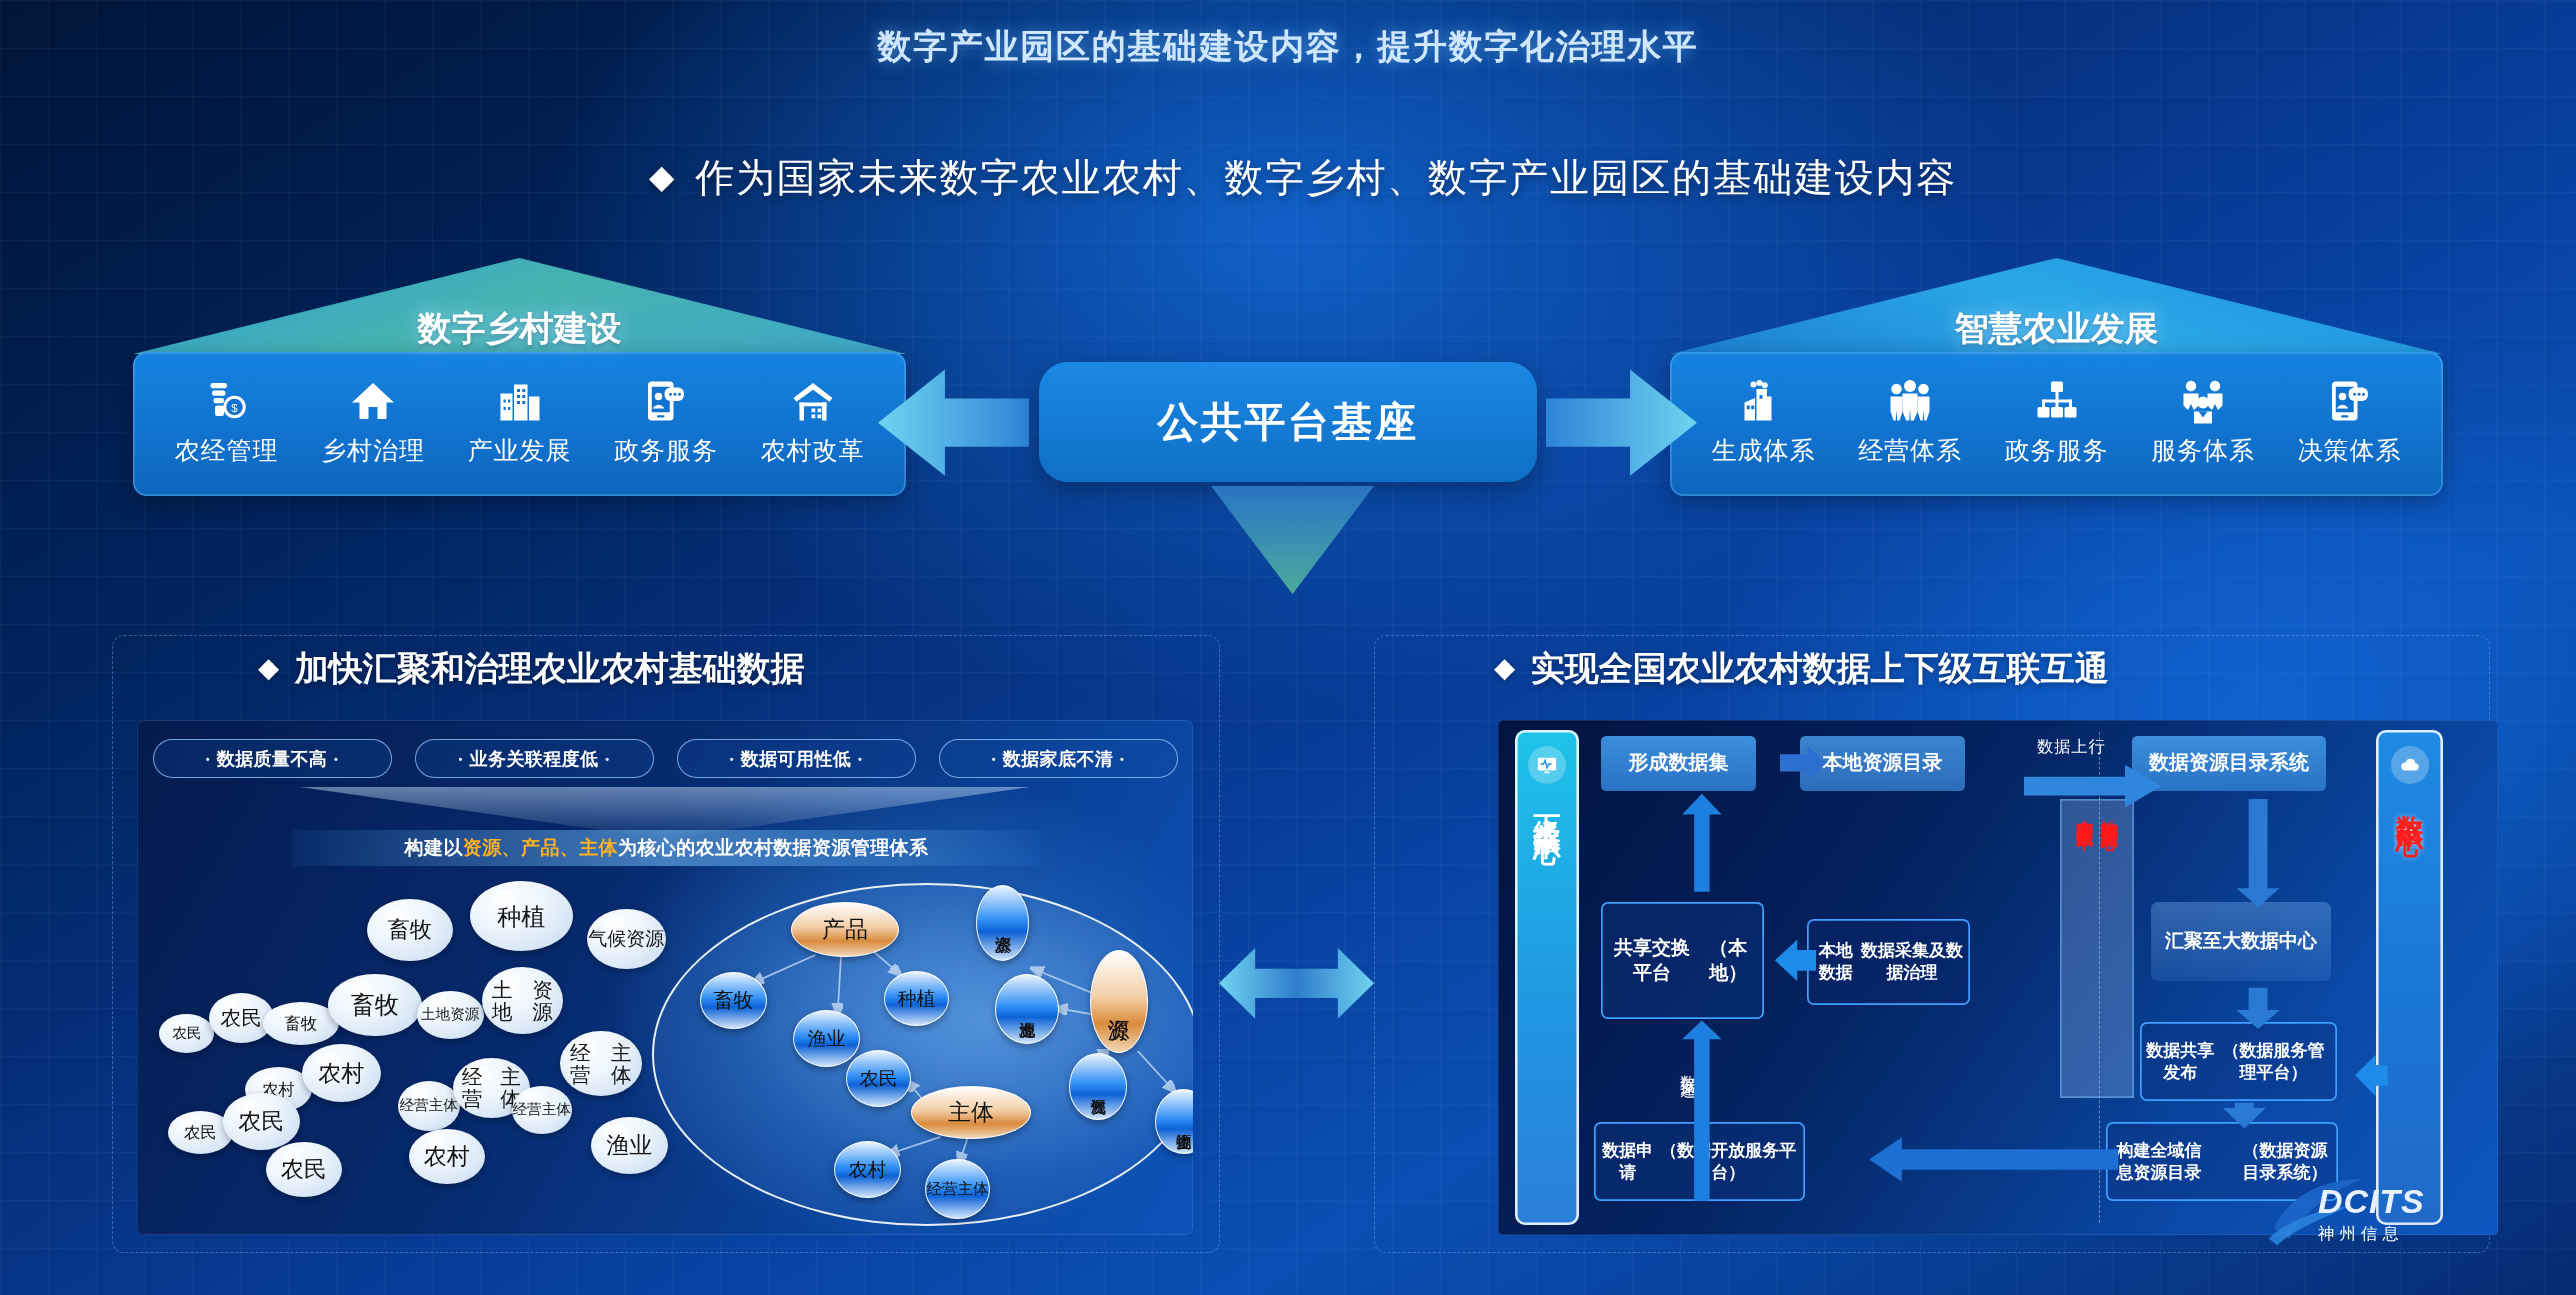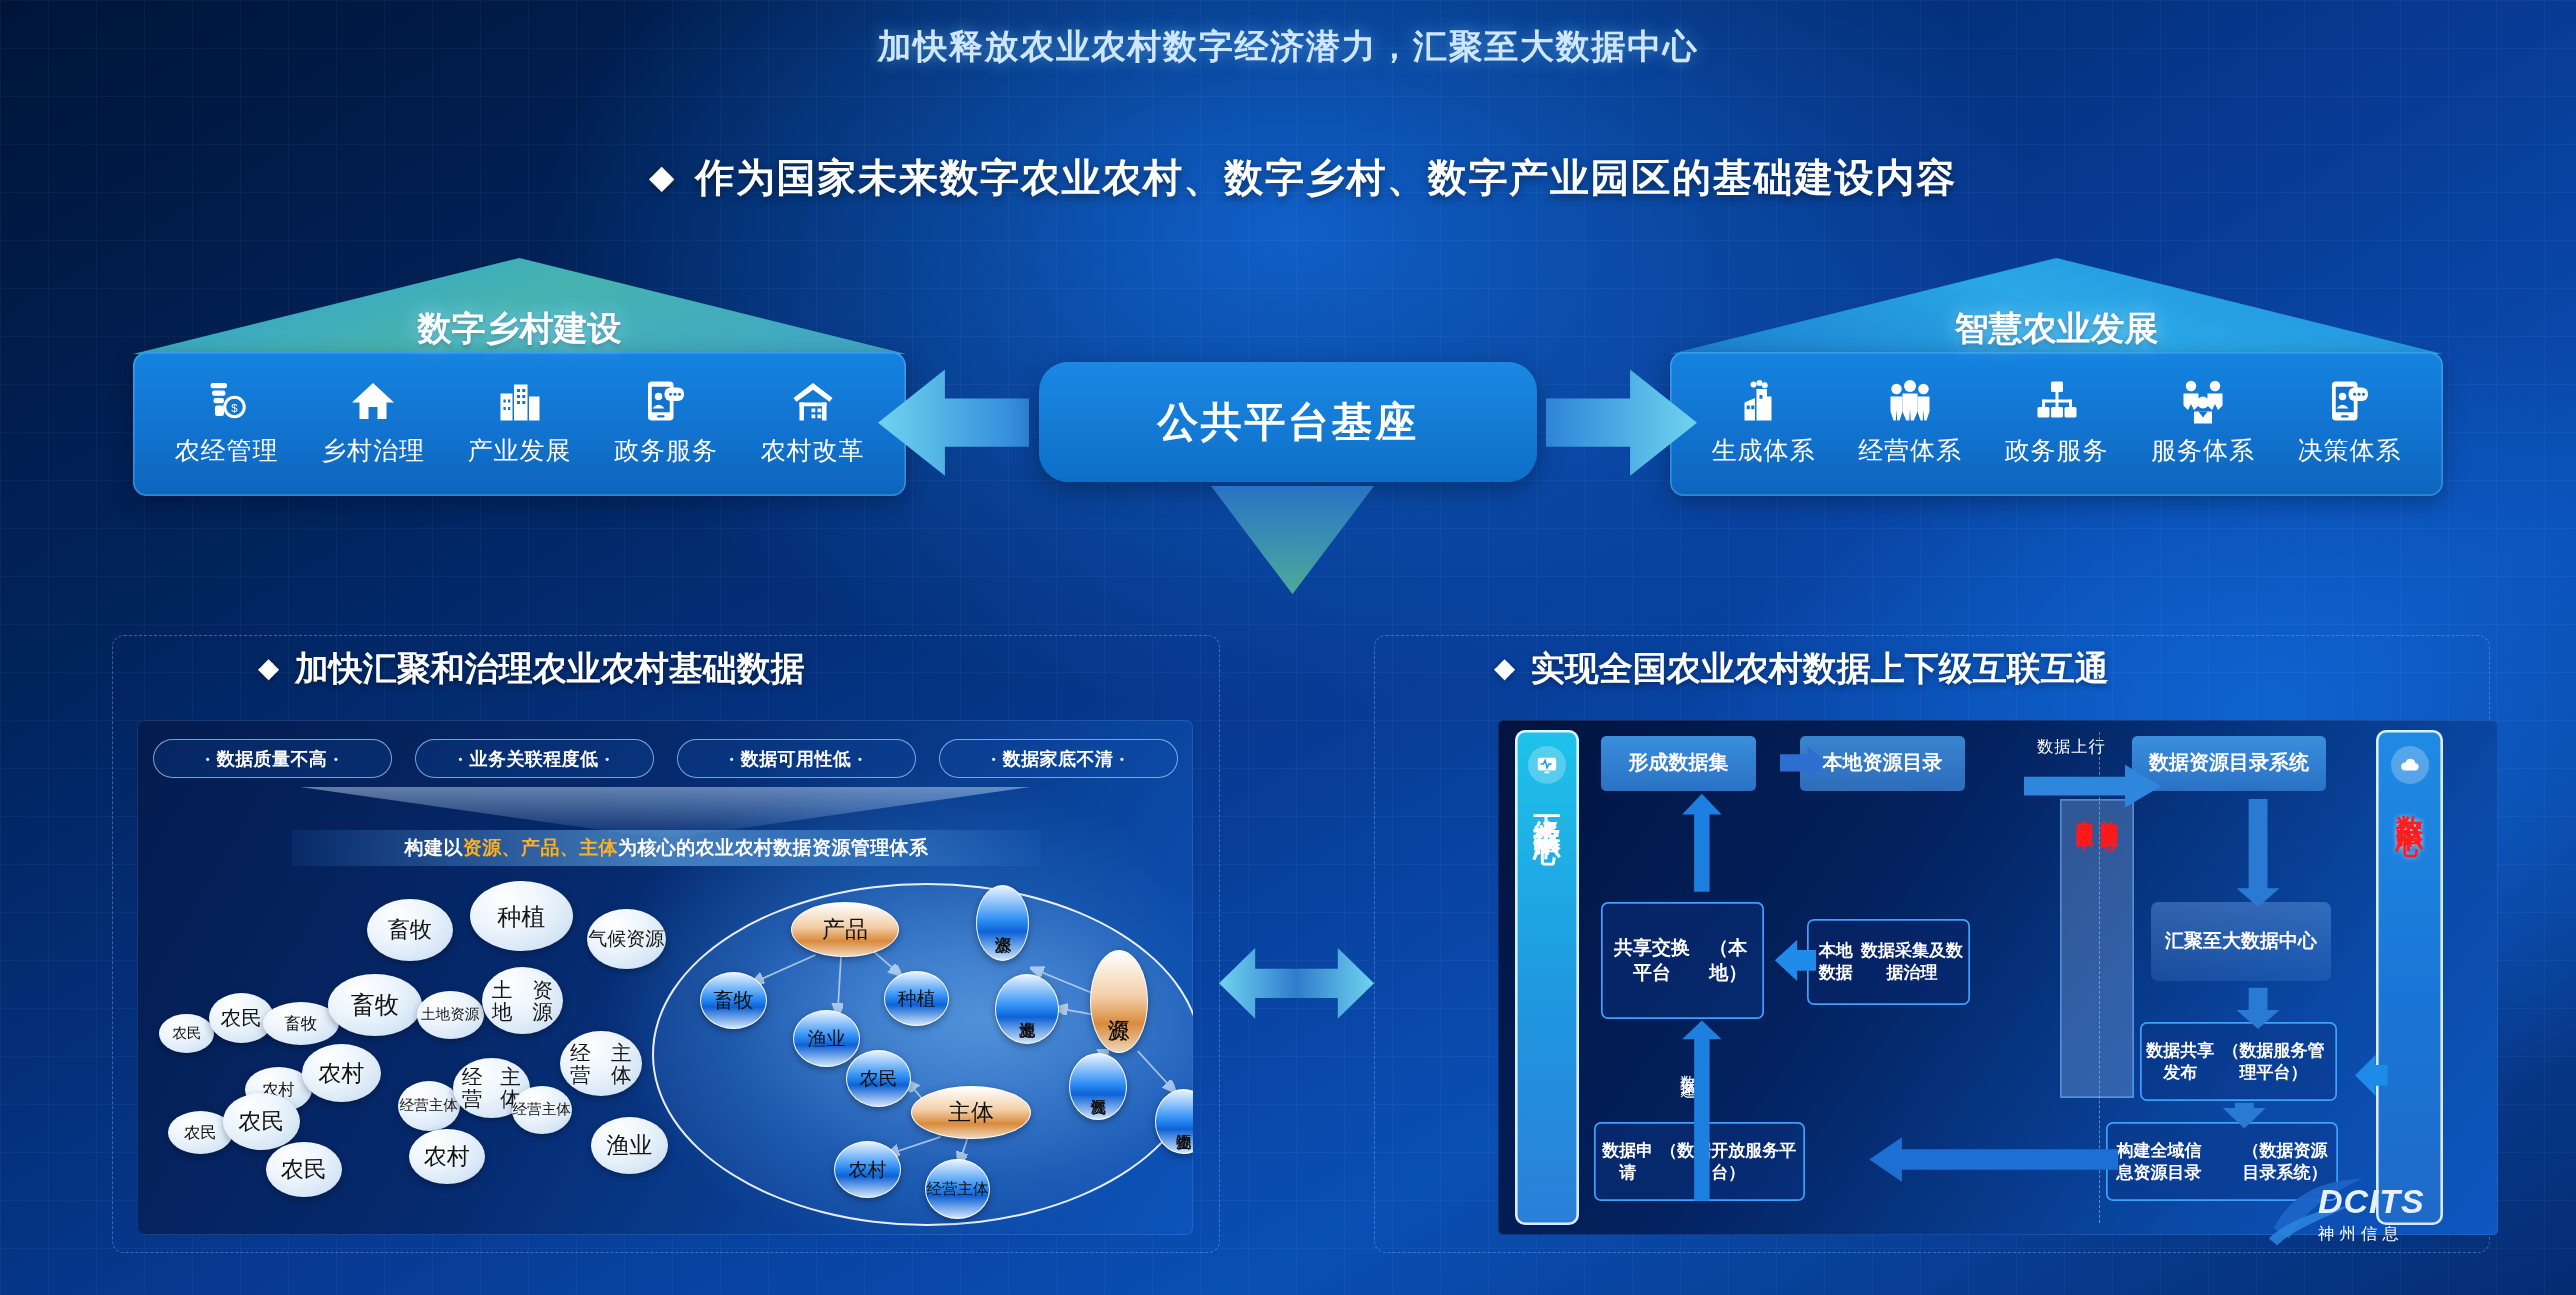--- a/index.html
+++ b/index.html
@@ -21,21 +21,21 @@
     background-size:48px 48px;
   }
 
   .hl1{
     position:absolute; left:0; right:0; top:24px; text-align:center;
     font-size:34px; font-weight:bold; color:#cfe6ff; letter-spacing:1.7px;
     text-shadow:0 0 15.5px rgba(120,200,255,.55);
   }
   .hl2{
     position:absolute; left:0; right:0; top:151px; text-align:center;
-    font-size:39px; font-weight:bold; color:#ffffff; letter-spacing:1.7px;
+    font-size:39px; font-weight:normal; color:#ffffff; letter-spacing:1.7px;
     text-shadow:0 2.6px 8.6px rgba(0,0,0,.45);
     padding-left:30px;
   }
   .dia{ display:inline-block; transform:translateY(-3.4px); margin-right:19px; font-size:33px; }
 
   
   .house{ position:absolute; width:773px; }
   .house.left{ left:133px; top:258px; }
   .house.right{ left:1670px; top:258px; }
   .roof{
@@ -205,21 +205,21 @@
   .logo{ position:absolute; left:2318px; top:1182px; color:#fff; }
   .logo .wm{ font-size:34px; font-weight:bold; letter-spacing:0.9px; color:#e8f1ff; font-style:italic; }
   .logo .cn{ font-size:16.3px; letter-spacing:5.2px; color:#ffffff; margin-top:1.7px; }
   .swoosh{ position:absolute; left:2267px; top:1175px; width:103px; height:74px; }
 </style>
 </head>
 <body>
 
 <div class="grid-overlay"></div>
 
-<div class="hl1">加快释放农业农村数字经济潜力，汇聚至大数据中心</div>
+<div class="hl1">数字产业园区的基础建设内容，提升数字化治理水平</div>
 <div class="hl2">
   <span class="dia">◆</span><span>作为国家未来数字农业农村、数字乡村、数字产业园区的基础建设内容</span>
 </div>
 
 <div class="house left">
   <div class="roof"></div>
   <div class="roof-title">数字乡村建设</div>
   <div class="body-box">
 
     <div class="cell">

